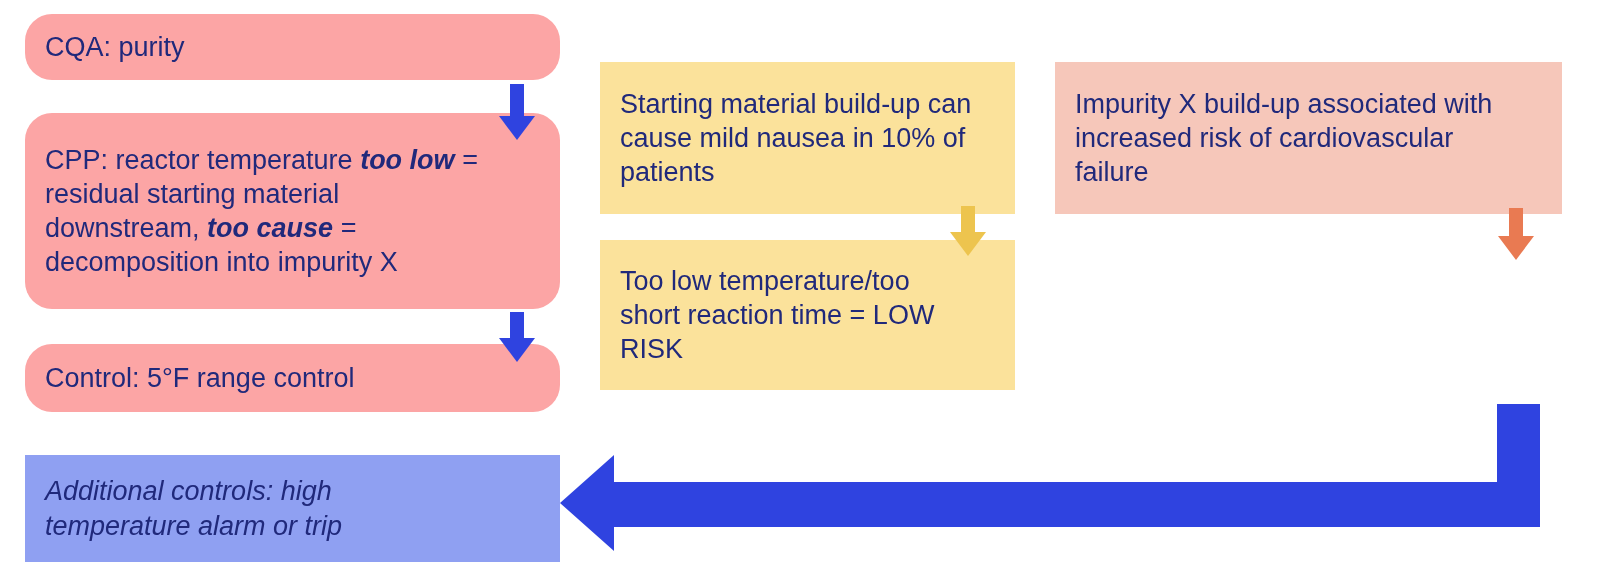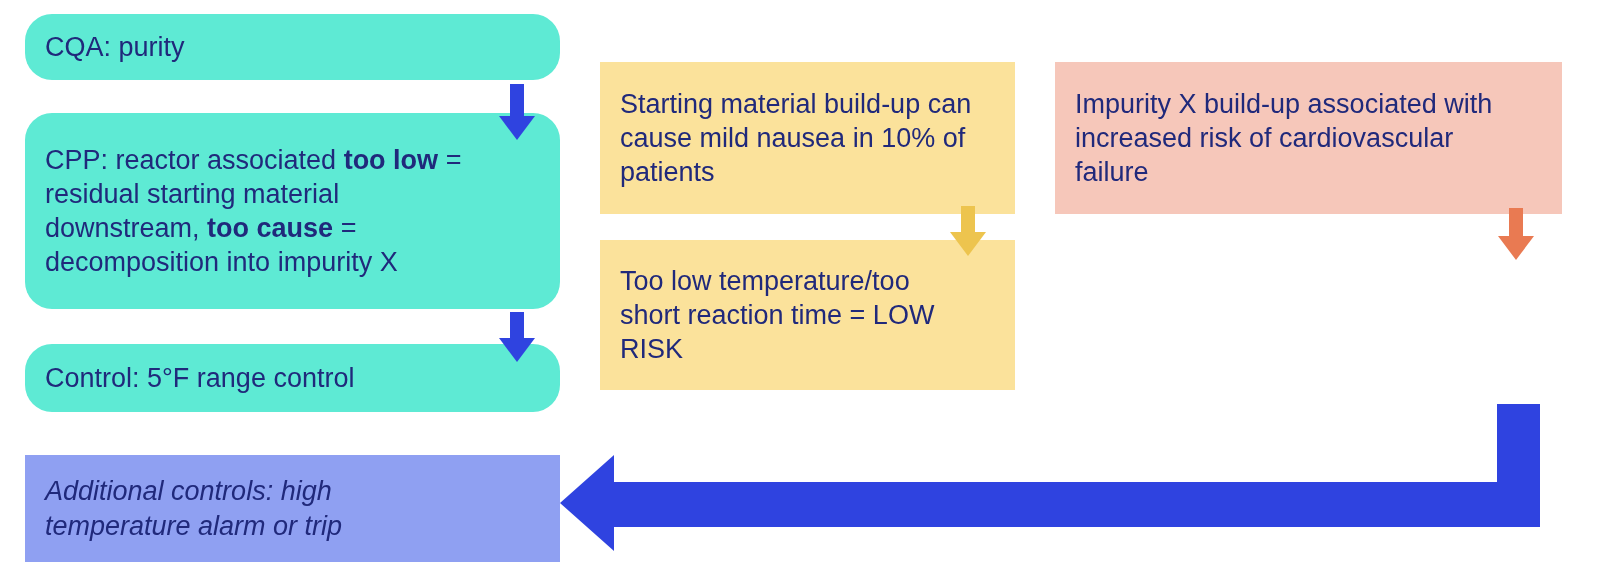--- a/index.html
+++ b/index.html
@@ -8,25 +8,25 @@
     font-family:"Liberation Sans", sans-serif;
     color:#20297b; background:#ffffff; overflow:hidden;
   }
   .box {
     position:absolute; box-sizing:border-box;
     font-size:27px; line-height:1.26;
     display:flex; align-items:center;
     padding:14px 20px; text-align:left;
   }
   .box .txt { display:block; }
-  .lavender   { background:#5eead4;border-radius:27px; }
+  .lavender   { background:#fca5a5;border-radius:27px; }
   .periwinkle { background:#8fa0f2; }
   .yellow     { background:#fbe29b; }
   .salmon     { background:#f6c7ba; }
-  strong { font-weight:bold; }
+  strong { font-weight:bold;font-style:italic; }
 
   
   .arrow-down { position:absolute; display:flex; flex-direction:column; align-items:center; z-index:3; }
   .arrow-down .shaft { width:14px; }
   .arrow-down .head  { width:0; height:0; border-left:18px solid transparent; border-right:18px solid transparent; }
   .arrow-blue   .shaft { background:#2f43e0; }
   .arrow-blue   .head  { border-top:24px solid #2f43e0; }
   .arrow-yellow .shaft { background:#edc44e; }
   .arrow-yellow .head  { border-top:24px solid #edc44e; }
   .arrow-orange .shaft { background:#e97a52; }
@@ -50,21 +50,21 @@
     <span class="txt">CQA: purity</span>
   </div>
 
   <div class="arrow-down arrow-blue" style="left:499px; top:84px;">
     <div class="shaft" style="height:32px;"></div>
     <div class="head"></div>
   </div>
 
   <div class="box lavender" style="left:25px; top:113px; width:535px; height:196px;">
     <span class="txt" style="max-width:450px;">
-      <span>CPP: reactor associated </span><strong>too low</strong><span> = residual starting material downstream, </span><strong>too cause</strong><span> = decomposition into impurity X</span>
+      <span>CPP: reactor temperature </span><strong>too low</strong><span> = residual starting material downstream, </span><strong>too cause</strong><span> = decomposition into impurity X</span>
     </span>
   </div>
 
   <div class="arrow-down arrow-blue" style="left:499px; top:312px;">
     <div class="shaft" style="height:26px;"></div>
     <div class="head"></div>
   </div>
 
   <div class="box lavender" style="left:25px; top:344px; width:535px; height:68px;">
     <span class="txt">Control: 5°F range control</span>

